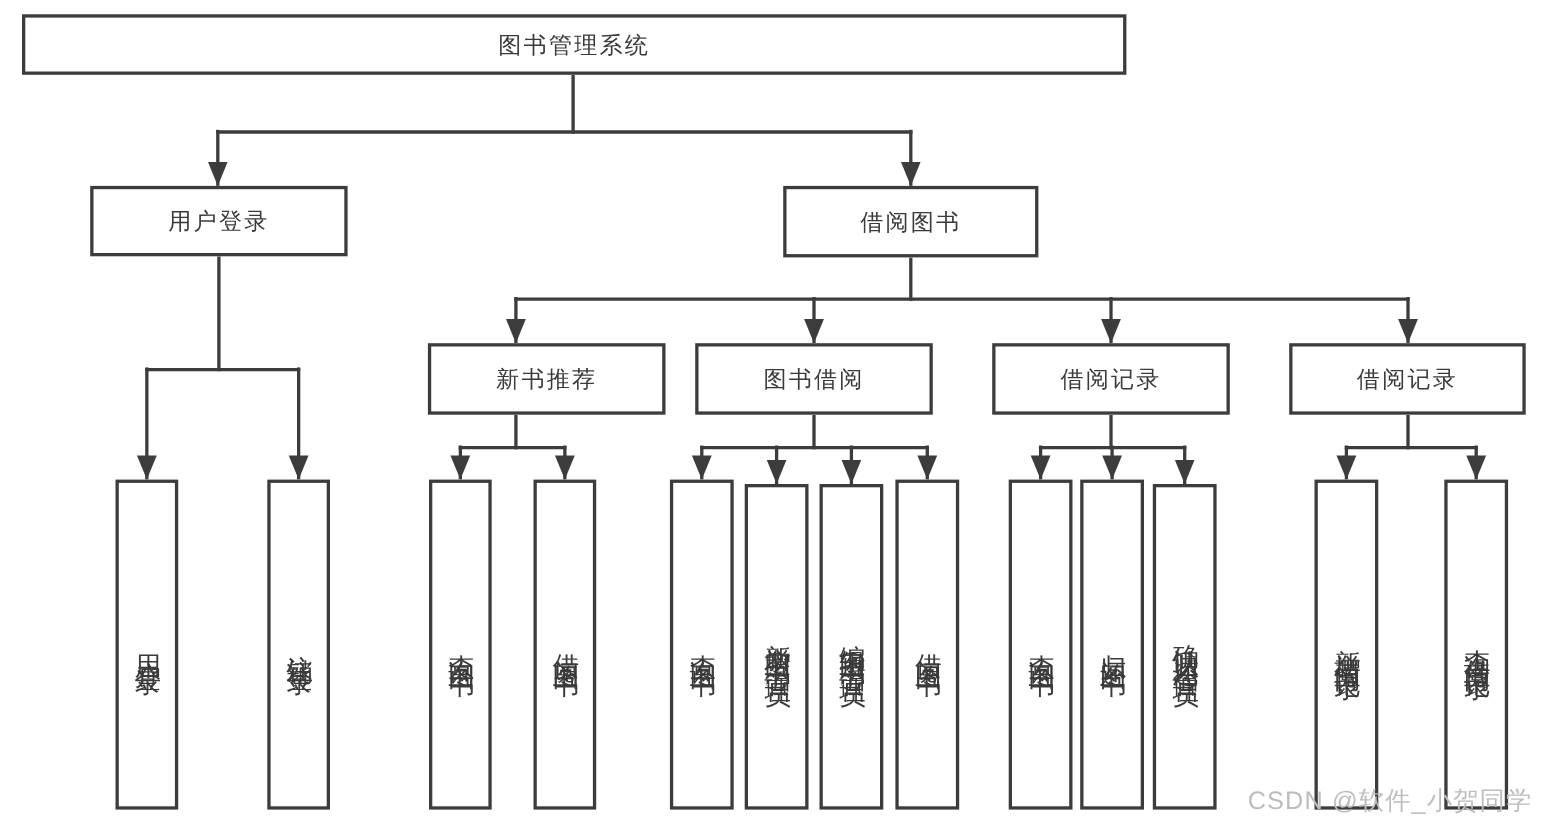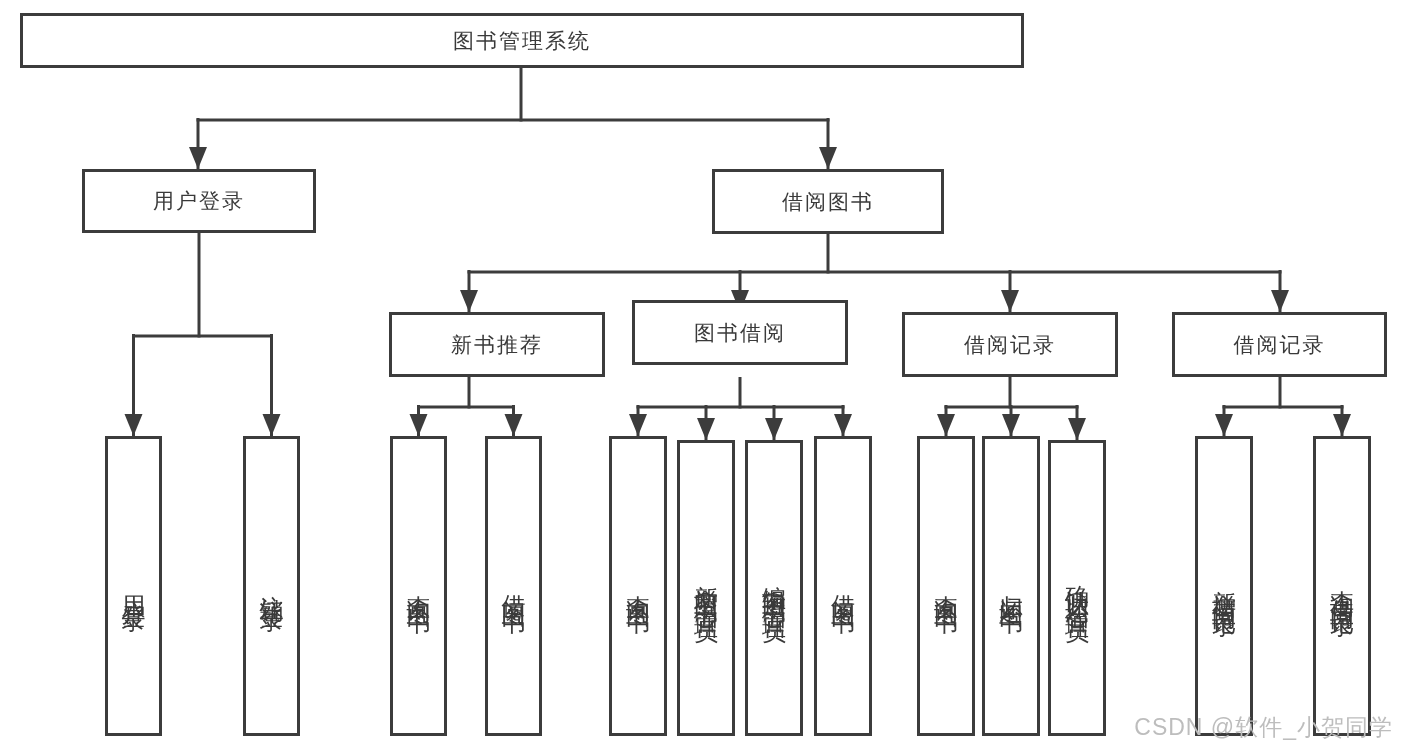--- a/index.html
+++ b/index.html
@@ -117,21 +117,21 @@
     <line class="c" x1="1224" y1="405" x2="1224" y2="436" marker-end="url(#arrow)"></line>
     <line class="c" x1="1342" y1="405" x2="1342" y2="436" marker-end="url(#arrow)"></line>
   </svg>
 
   <div class="node hnode" style="left:20px; top:13px; width:1004px; height:55px;">图书管理系统</div>
 
   <div class="node hnode" style="left:82px; top:169px; width:234px; height:64px;">用户登录</div>
   <div class="node hnode" style="left:712px; top:169px; width:232px; height:65px;">借阅图书</div>
 
   <div class="node hnode" style="left:361px; top:312px; width:216px; height:65px;margin-left:28px;">新书推荐</div>
-  <div class="node hnode" style="left:632px; top:300px; width:216px; height:65px;">图书借阅</div>
+  <div class="node hnode" style="left:632px; top:312px; width:216px; height:65px;">图书借阅</div>
   <div class="node hnode" style="left:902px; top:312px; width:216px; height:65px;">借阅记录</div>
   <div class="node hnode" style="left:1172px; top:312px; width:215px; height:65px;font-family:Liberation Serif, serif;">借阅记录</div>
 
   <div class="node vnode" style="left:105px; top:436px; width:57px; height:300px;">
     <span>用户登录</span>
     </div>
   <div class="node vnode" style="left:243px; top:436px; width:57px; height:300px;">
     <span>注销登录</span>
     </div>
 

